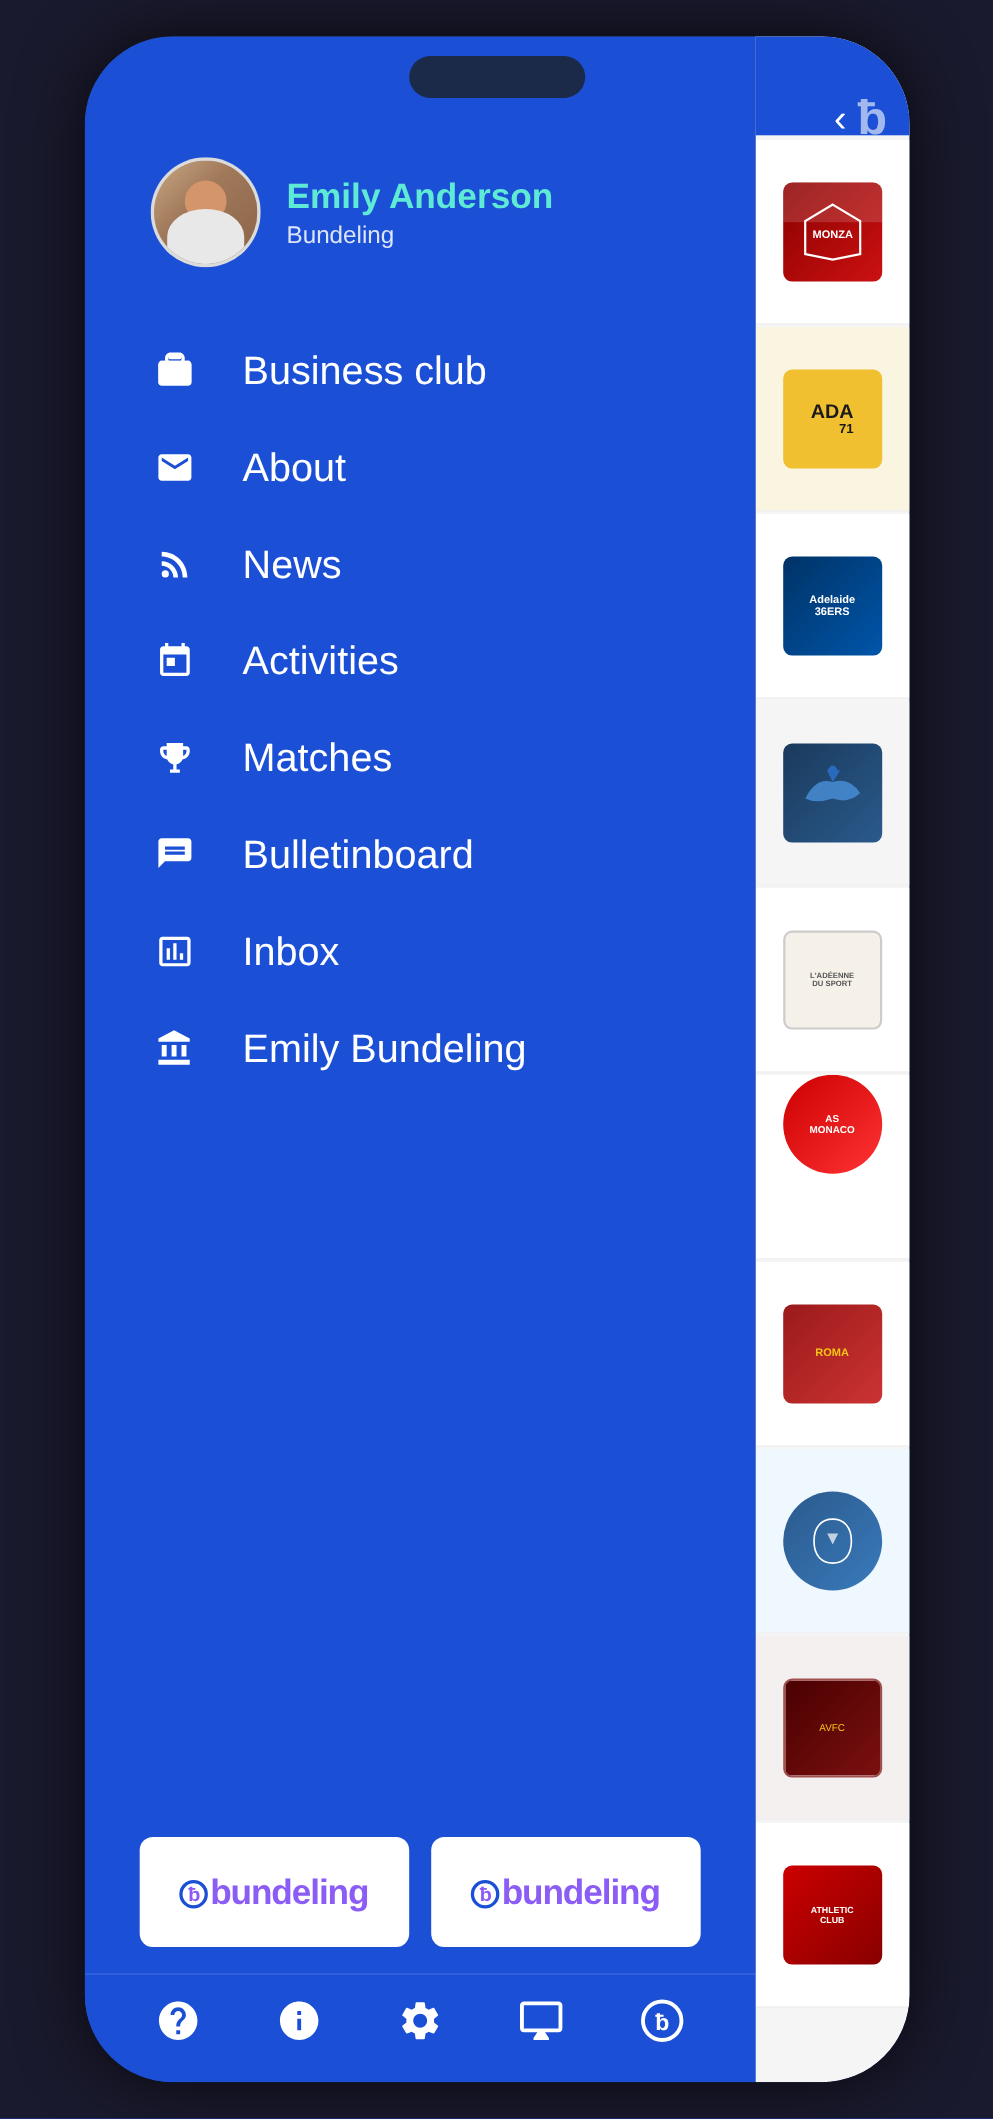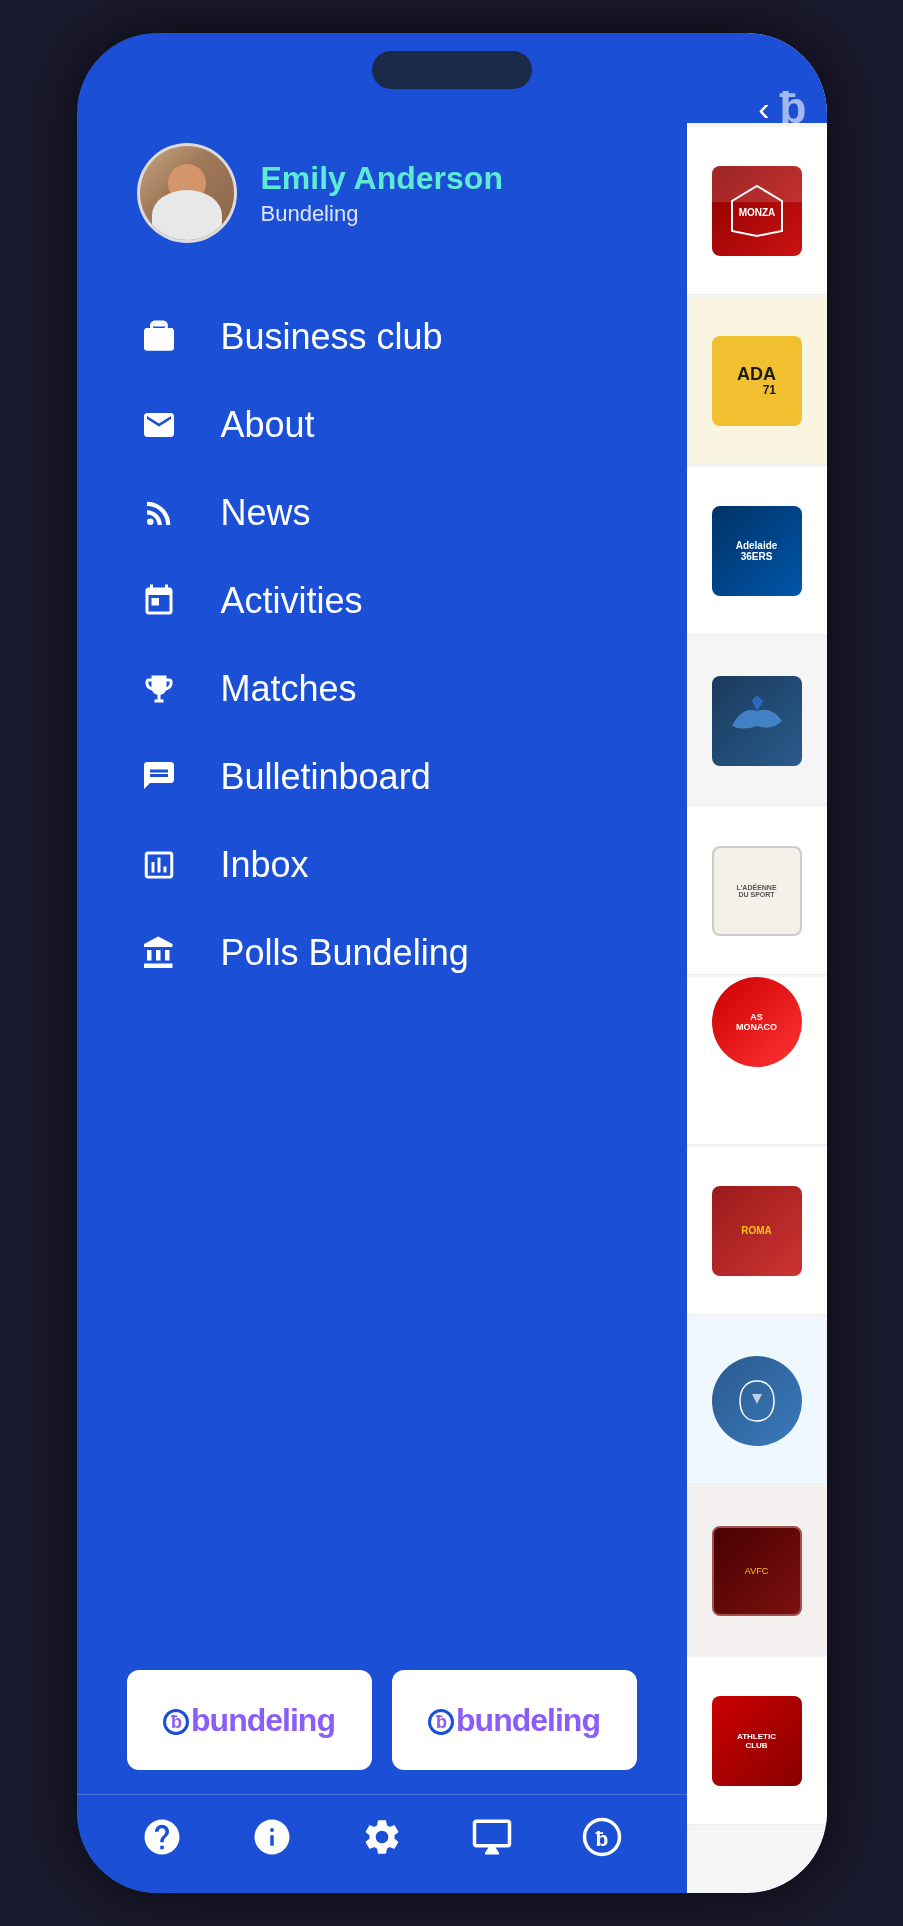--- a/index.html
+++ b/index.html
@@ -351,21 +351,21 @@
           </div>
           <span class="nav-label">Inbox</span>
         </div>
 
         <div class="nav-item">
           <div class="nav-icon">
             <svg viewBox="0 0 24 24" xmlns="http://www.w3.org/2000/svg">
               <path d="M4 10v7h3v-7H4zm6 0v7h3v-7h-3zm-8 9h19v3H2v-3zm14-9v7h3v-7h-3zM11.5 1L2 6v2h19V6l-9.5-5z"></path>
             </svg>
           </div>
-          <span class="nav-label">Polls Bundeling</span>
+          <span class="nav-label">Emily Bundeling</span>
         </div>
 
       </nav>
 
       <div class="drawer-logos">
         <div class="logo-box">
           <span class="logo-text">
             <span style="display:inline-block;width:26px;height:26px;border-radius:50%;border:3px solid #1a4fd6;line-height:20px;text-align:center;vertical-align:middle;font-size:18px;font-weight:900;margin-right:2px;">ƀ</span>bundeling
           </span>
         </div>

